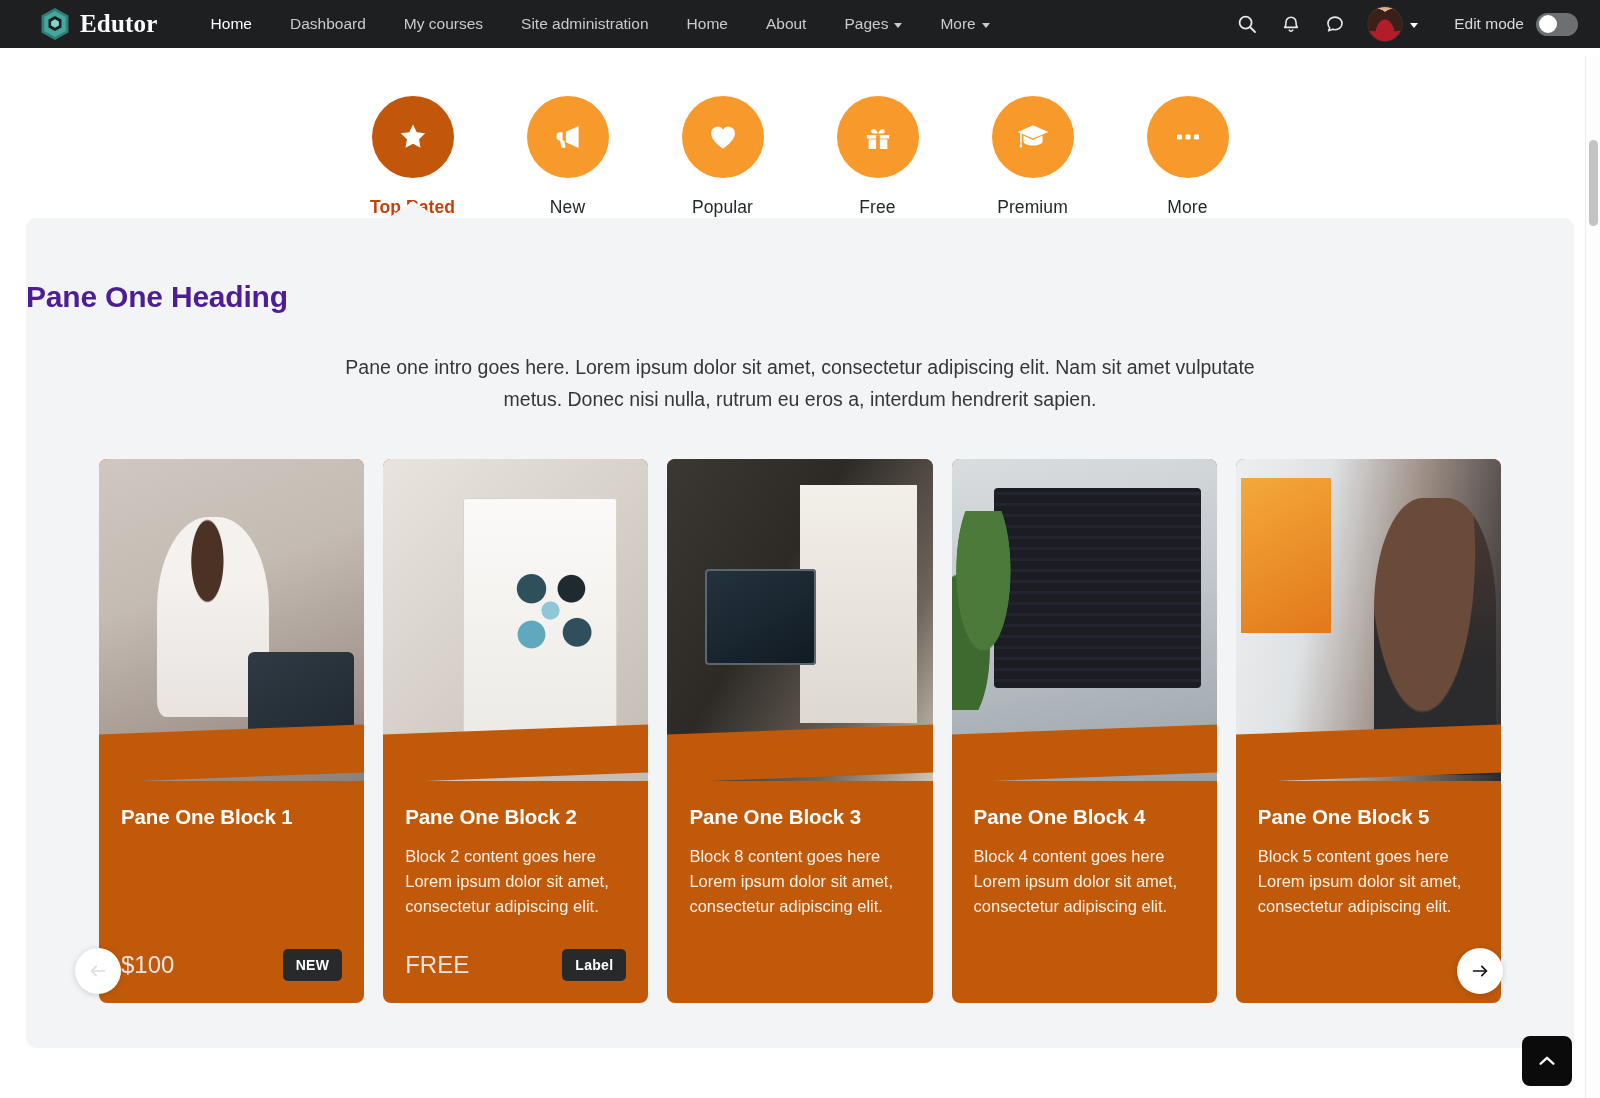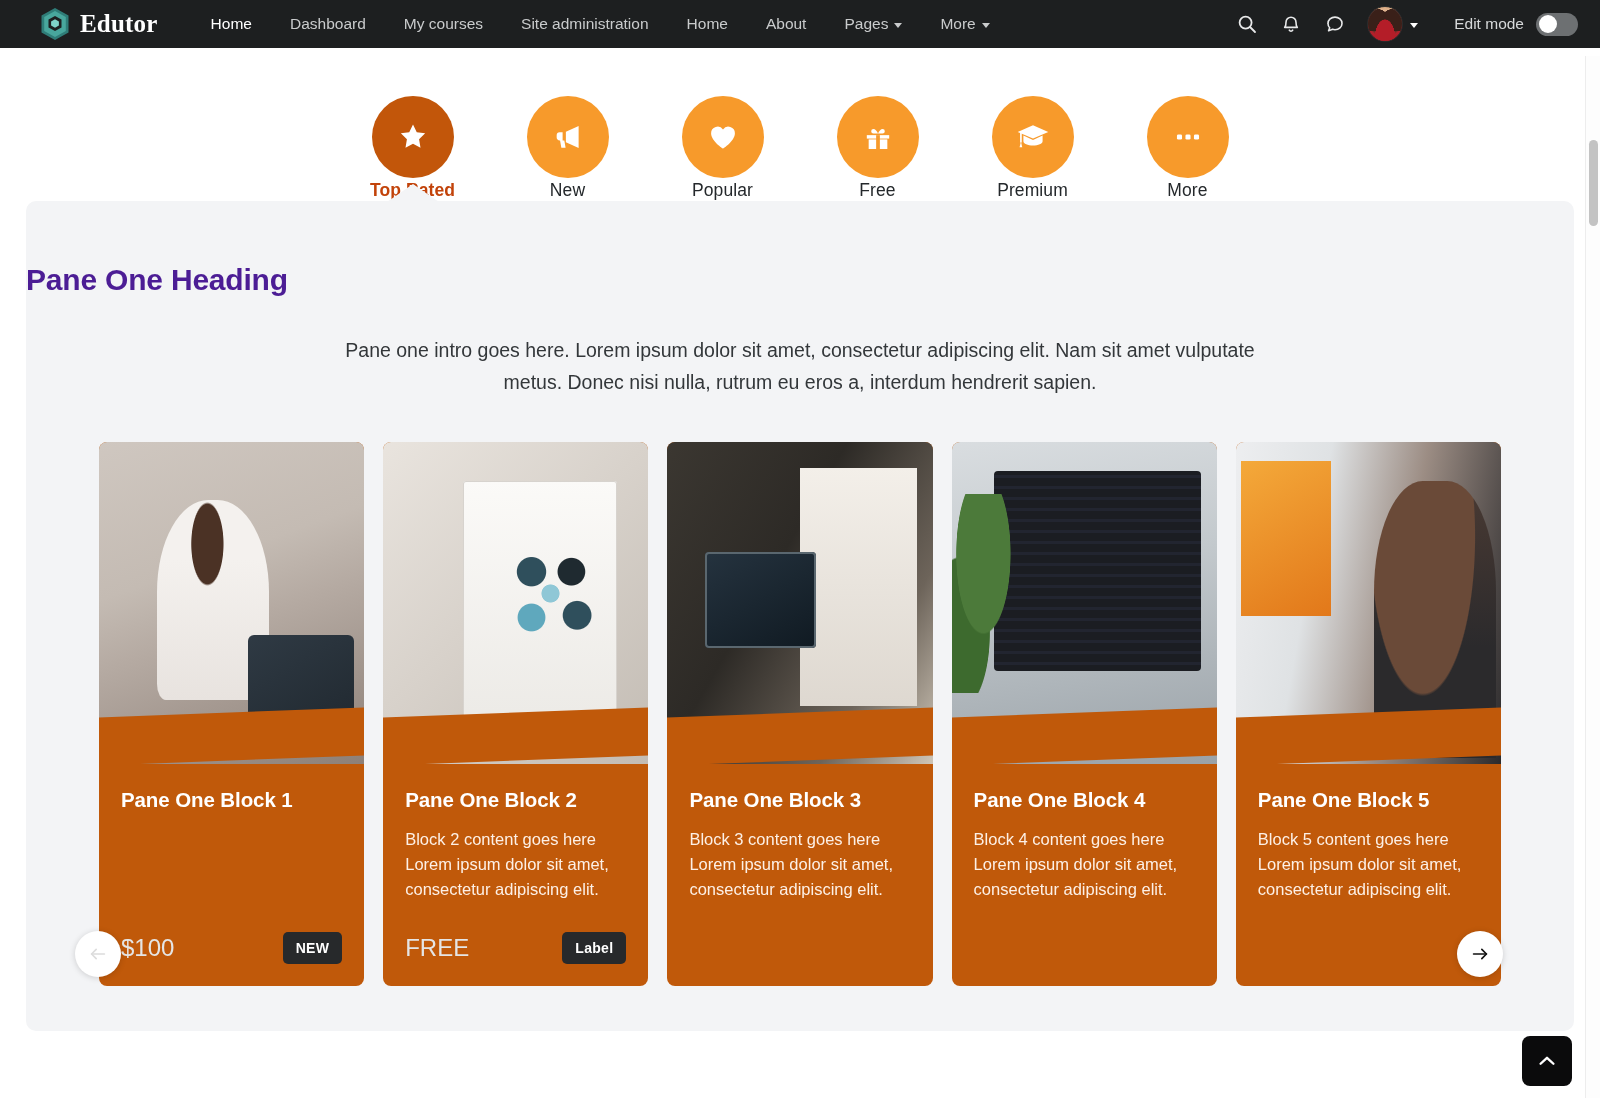--- a/index.html
+++ b/index.html
@@ -77,21 +77,21 @@
   }
   .cat { width: 155px; display:flex; flex-direction:column; align-items:center; cursor:pointer; }
   .cat-circle {
     width: 82px; height: 82px; border-radius: 50%;
     background: #f79a2b;
     display: flex; align-items: center; justify-content: center;
     color: #fff;
   }
   .cat.active .cat-circle { background: #c2560a; }
   .cat-label {
-    margin-top: 2px; font-size: 17.5px; color: #24282b; letter-spacing: .1px;
+    margin-top: 19px; font-size: 17.5px; color: #24282b; letter-spacing: .1px;
   }
   .cat.active .cat-label { color: #c2430a; font-weight: bold; }
 
   
   .pane-wrap { position: relative; padding: 0 26px; }
   .pane {
     position: relative;
     background: #f3f4f6;
     border-radius: 10px;
     padding: 62px 0 44px 0;
@@ -405,21 +405,21 @@
           <span class="card-badge">Label</span>
         </div>
       </div>
 
       <div class="card">
         <div class="card-img">
             <div class="ph ph3"></div>
           </div>
         <div class="card-body">
           <div class="card-title">Pane One Block 3</div>
-          <div class="card-text">Block 3 content goes here Lorem ipsum dolor sit amet, consectetur adipiscing elit.</div>
+          <div class="card-text">Block 8 content goes here Lorem ipsum dolor sit amet, consectetur adipiscing elit.</div>
         </div>
       </div>
 
       <div class="card">
         <div class="card-img">
             <div class="ph ph4"></div>
           </div>
         <div class="card-body">
           <div class="card-title">Pane One Block 4</div>
           <div class="card-text">Block 4 content goes here Lorem ipsum dolor sit amet, consectetur adipiscing elit.</div>

